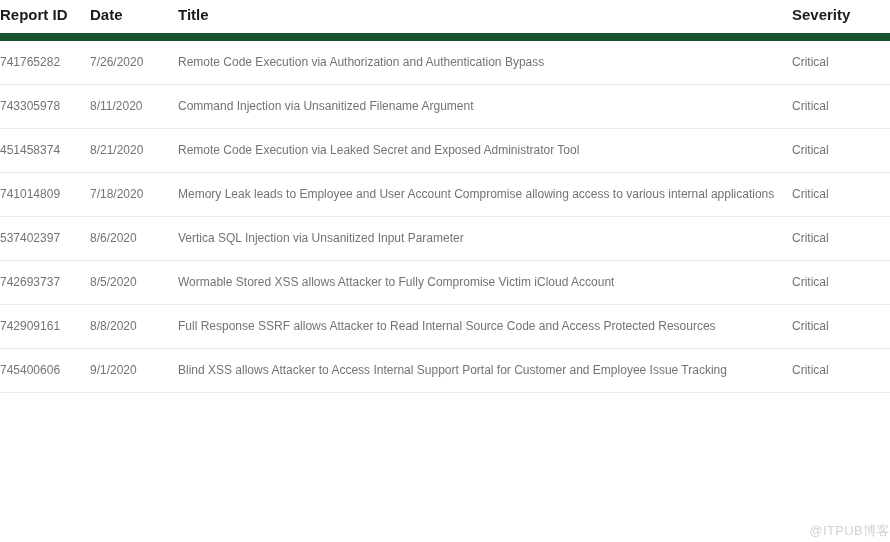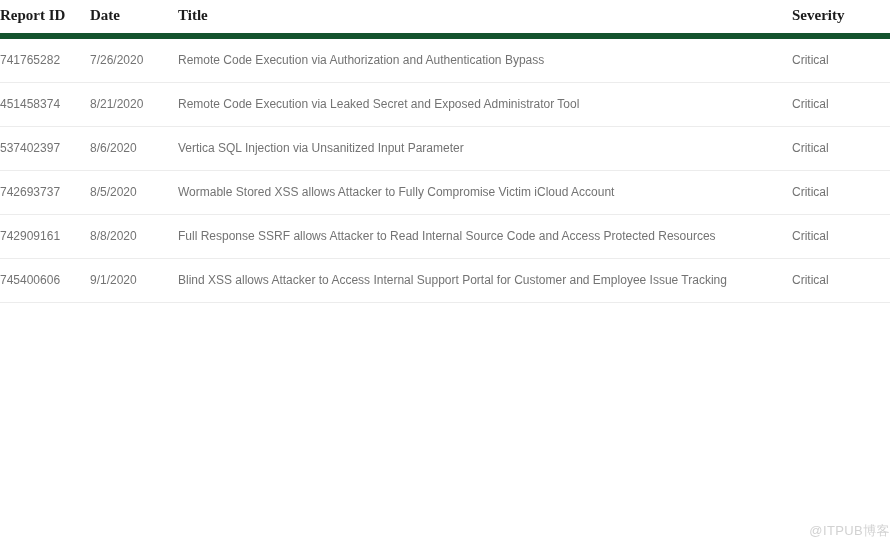--- a/index.html
+++ b/index.html
@@ -22,23 +22,22 @@
     table-layout: fixed;
   }
 
   .report-table thead th {
     text-align: left;
     font-weight: bold;
     font-size: 15px;
     color: #1c1c1c;
     padding: 6px 0 9px 0;
     vertical-align: bottom;
-    border-bottom: 6px solid #14532d;
+    border-bottom: 8px solid #14532d;
     line-height: 18px;
-    font-family: Liberation Serif, serif;
   }
 
   .report-table tbody td {
     font-size: 12px;
     color: #737373;
     border-bottom: 1px solid #ececec;
     vertical-align: middle;
     line-height: 25px;
     padding: 9px 0 9px 0;
   }
@@ -88,23 +87,35 @@
     </tr>
   </thead>
   <tbody id="table-body">
       <tr>
         <td class="d-id">741765282</td>
         <td class="d-date">7/26/2020</td>
         <td class="d-title">Remote Code Execution via Authorization and Authentication Bypass</td>
         <td class="d-sev">Critical</td>
       </tr>
       <tr>
+        <td class="d-id">743305978</td>
+        <td class="d-date">8/11/2020</td>
+        <td class="d-title">Command Injection via Unsanitized Filename Argument</td>
+        <td class="d-sev">Critical</td>
+      </tr>
+      <tr>
         <td class="d-id">451458374</td>
         <td class="d-date">8/21/2020</td>
         <td class="d-title">Remote Code Execution via Leaked Secret and Exposed Administrator Tool</td>
+        <td class="d-sev">Critical</td>
+      </tr>
+      <tr>
+        <td class="d-id">741014809</td>
+        <td class="d-date">7/18/2020</td>
+        <td class="d-title">Memory Leak leads to Employee and User Account Compromise allowing access to various internal applications</td>
         <td class="d-sev">Critical</td>
       </tr>
       <tr>
         <td class="d-id">537402397</td>
         <td class="d-date">8/6/2020</td>
         <td class="d-title">Vertica SQL Injection via Unsanitized Input Parameter</td>
         <td class="d-sev">Critical</td>
       </tr>
       <tr>
         <td class="d-id">742693737</td>

